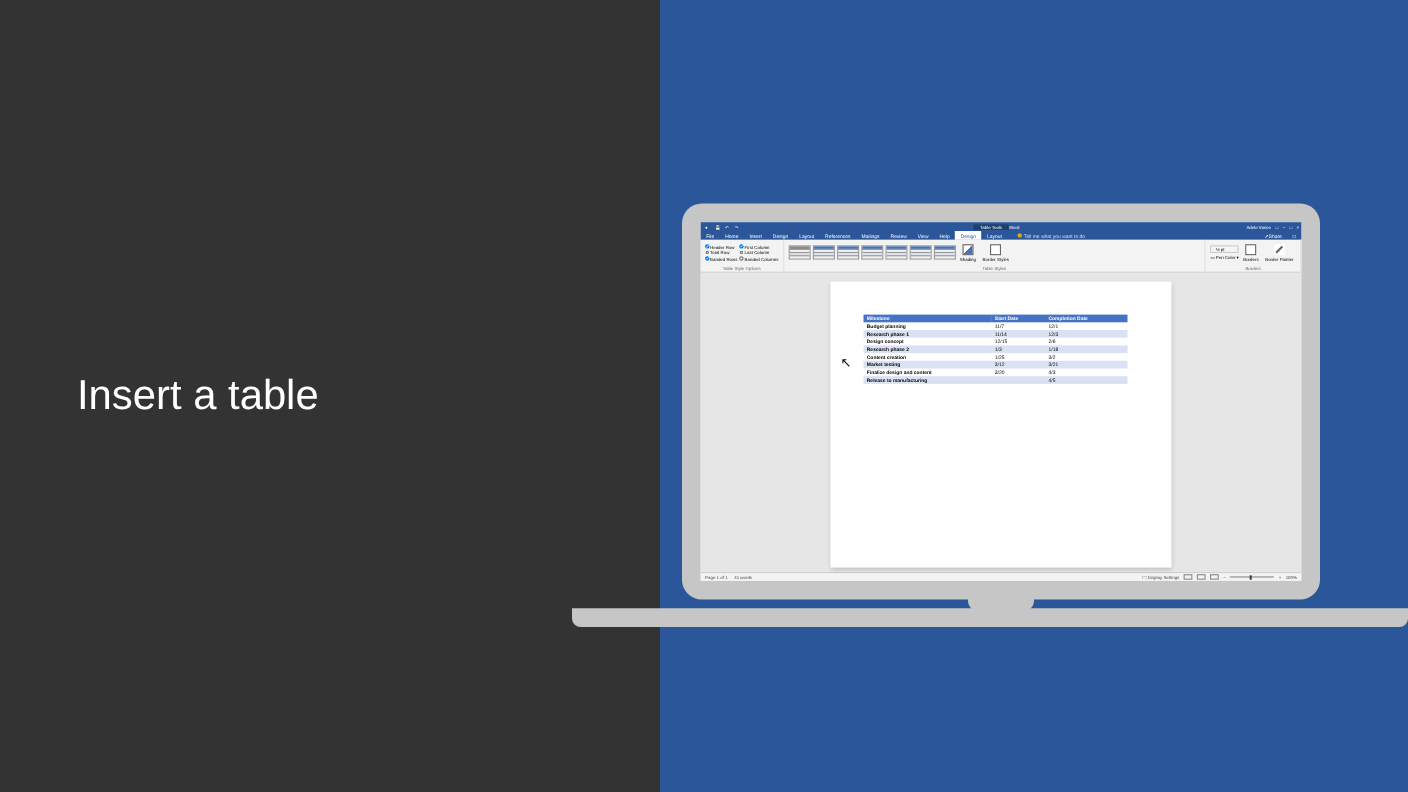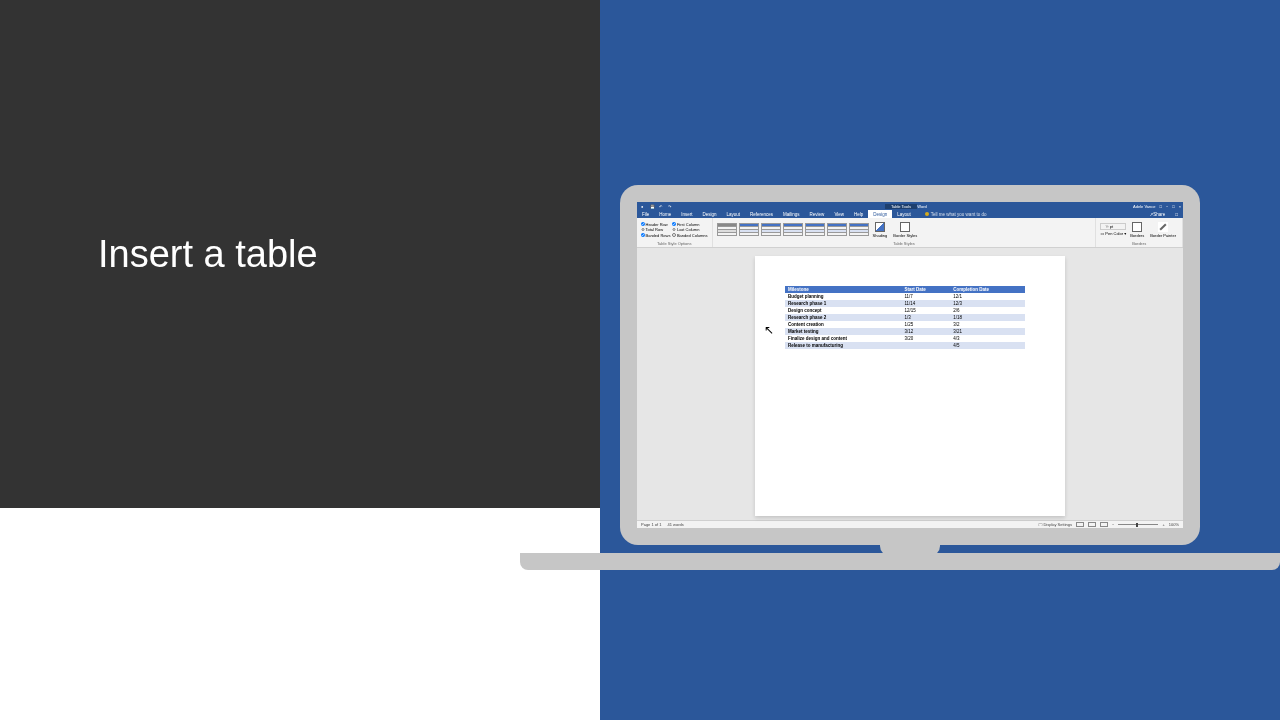--- a/index.html
+++ b/index.html
@@ -1,17 +1,17 @@
 <!DOCTYPE html>
 <html><head>
 <meta charset="utf-8">
 <style>
 *{margin:0;padding:0;box-sizing:border-box}
 body{width:1280px;height:720px;display:flex;font-family:"Segoe UI",sans-serif;overflow:hidden}
-.left-panel{width:600px;height:508px;background:#333;display:flex;align-items:center;padding-left:98px}
+.left-panel{width:600px;height:720px;background:#333;display:flex;align-items:center;padding-left:70px}
 .left-panel h1{color:#fff;font-size:38px;font-weight:300}
 .right-panel{width:680px;height:720px;background:#2b579a;position:relative}
 .laptop{position:absolute;top:185px;left:20px;width:580px;height:360px;background:#c6c6c6;border-radius:18px;padding:17px;z-index:2}
 .laptop-base{position:absolute;top:553px;left:-80px;width:760px;height:17px;background:#c6c6c6;border-radius:0 0 8px 8px;z-index:1}
 .laptop-notch{position:absolute;top:540px;left:280px;width:60px;height:16px;background:#c6c6c6;border-radius:0 0 10px 10px;z-index:3}
 .screen{width:100%;height:100%;background:#f3f3f3;display:flex;flex-direction:column;font-size:4.5px}
 .title-bar{height:8px;background:#2b579a;display:flex;align-items:center;color:#fff;position:relative;font-size:4px}
 .title-left{display:flex;gap:4px;padding-left:4px}
 .title-left span{width:5px;height:5px}
 .title-center{position:absolute;left:50%;transform:translateX(-50%)}

